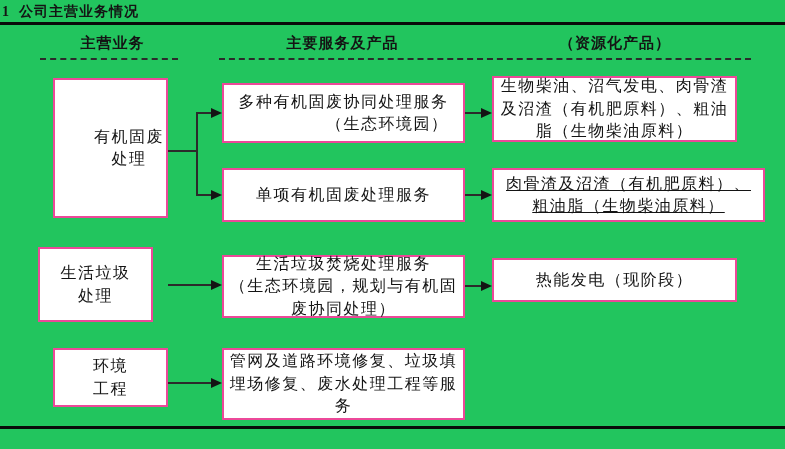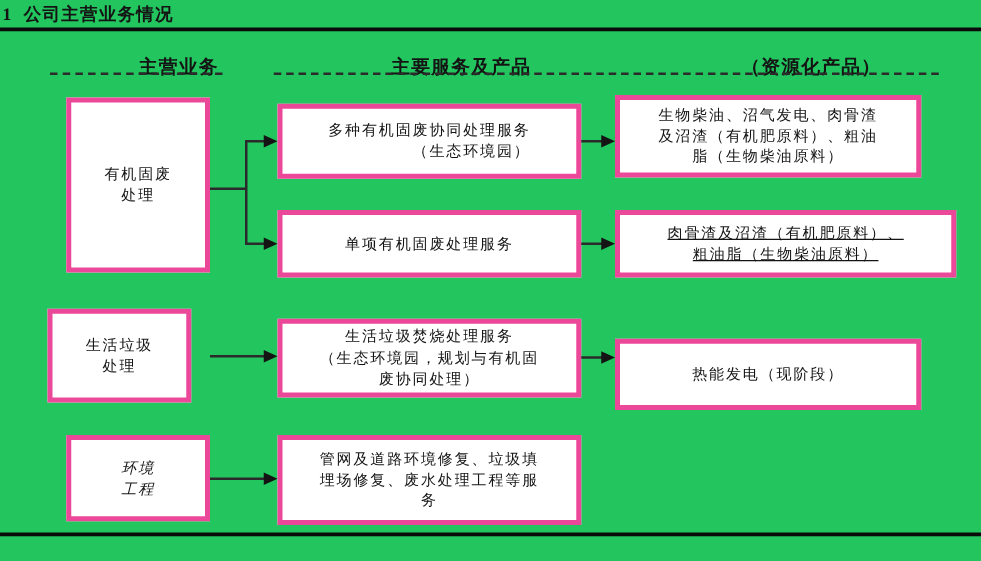--- a/index.html
+++ b/index.html
@@ -8,49 +8,49 @@
     font-family:"Liberation Serif","DejaVu Serif",serif;color:#141414;overflow:hidden;
   }
   .rule{position:absolute;left:0;width:785px;background:#0a0a0a;}
   .rule-top{top:22px;height:3px;}
   .rule-bottom{top:426px;height:3px;}
   .page-title{
     position:absolute;left:2px;top:3px;font-size:14px;font-weight:bold;
     white-space:pre;letter-spacing:1px;
   }
   .col-header{
-    position:absolute;top:44px;font-size:15px;font-weight:bold;
-    text-align:right;letter-spacing:1px;
+    position:absolute;top:34px;font-size:15px;font-weight:bold;
+    text-align:center;letter-spacing:1px;
   }
   .hdr-business{left:50px;width:125px;}
   .hdr-services{left:260px;width:165px;}
   .hdr-products{left:525px;width:180px;}
   .dashed{position:absolute;top:58px;border-top:2px dashed #2b2b2b;height:0;}
   .dash-1{left:40px;width:138px;}
   .dash-2{left:219px;width:532px;}
   .node{
-    position:absolute;border:4px solid #ec4899;background:#ffffff;
+    position:absolute;border:2px solid #ec4899;background:#ffffff;
     display:flex;align-items:center;justify-content:center;
-    text-align:center;font-size:12px;line-height:1.4;letter-spacing:1.5px;
+    text-align:center;font-size:16px;line-height:1.4;letter-spacing:1.5px;
     box-sizing:border-box;padding:2px;
   }
   .node-label{white-space:pre-line;}
   
-  .b1{left:53px;top:78px;width:115px;height:140px;}
+  .b1{left:53px;top:78px;width:115px;height:140px;justify-content:flex-end;}
   .b2{left:38px;top:247px;width:115px;height:75px;}
-  .b3{left:53px;top:348px;width:115px;height:69px;font-style:italic;}
+  .b3{left:53px;top:348px;width:115px;height:59px;}
   
   .s1{left:222px;top:83px;width:243px;height:60px;text-align:right;}
   .s2{left:222px;top:168px;width:243px;height:54px;}
   .s3{left:222px;top:255px;width:243px;height:63px;}
   .s4{left:222px;top:348px;width:243px;height:72px;}
   
   .p1{left:492px;top:76px;width:245px;height:66px;}
   .p2{left:492px;top:168px;width:273px;height:54px;text-decoration:underline;}
-  .p3{left:492px;top:271px;width:245px;height:57px;}
+  .p3{left:492px;top:258px;width:245px;height:44px;}
   .hline{position:absolute;height:1.5px;background:#2b2b2b;}
   .vline{position:absolute;width:1.5px;background:#2b2b2b;}
   .arrowhead{
     position:absolute;width:0;height:0;
     border-left:11px solid #141414;
     border-top:5px solid transparent;border-bottom:5px solid transparent;
   }
   .source-note{position:absolute;left:0;top:430px;font-size:13px;letter-spacing:0.5px;}
 </style>
 </head>

